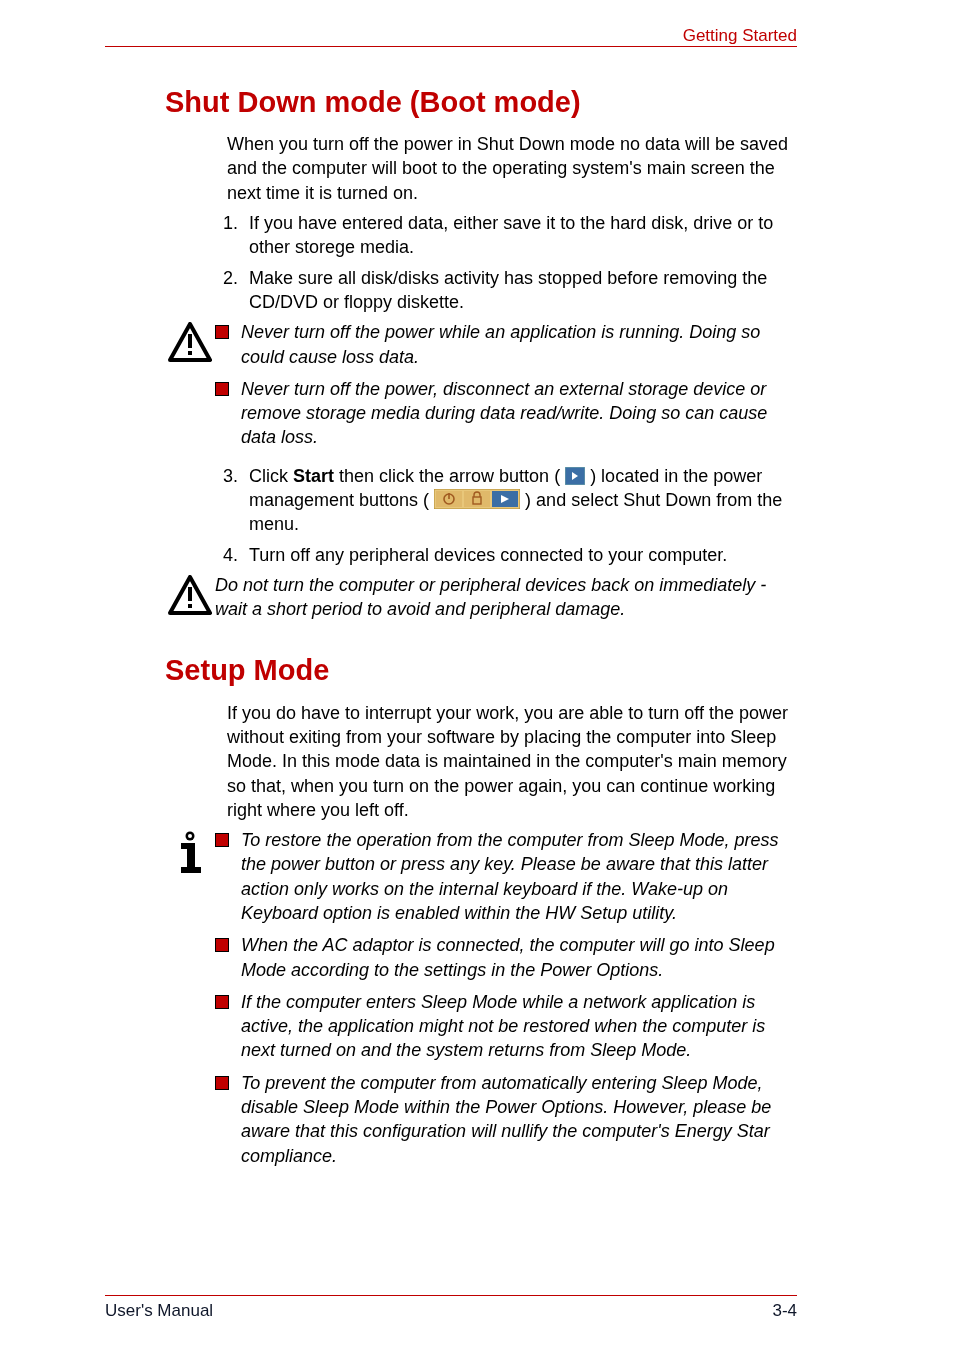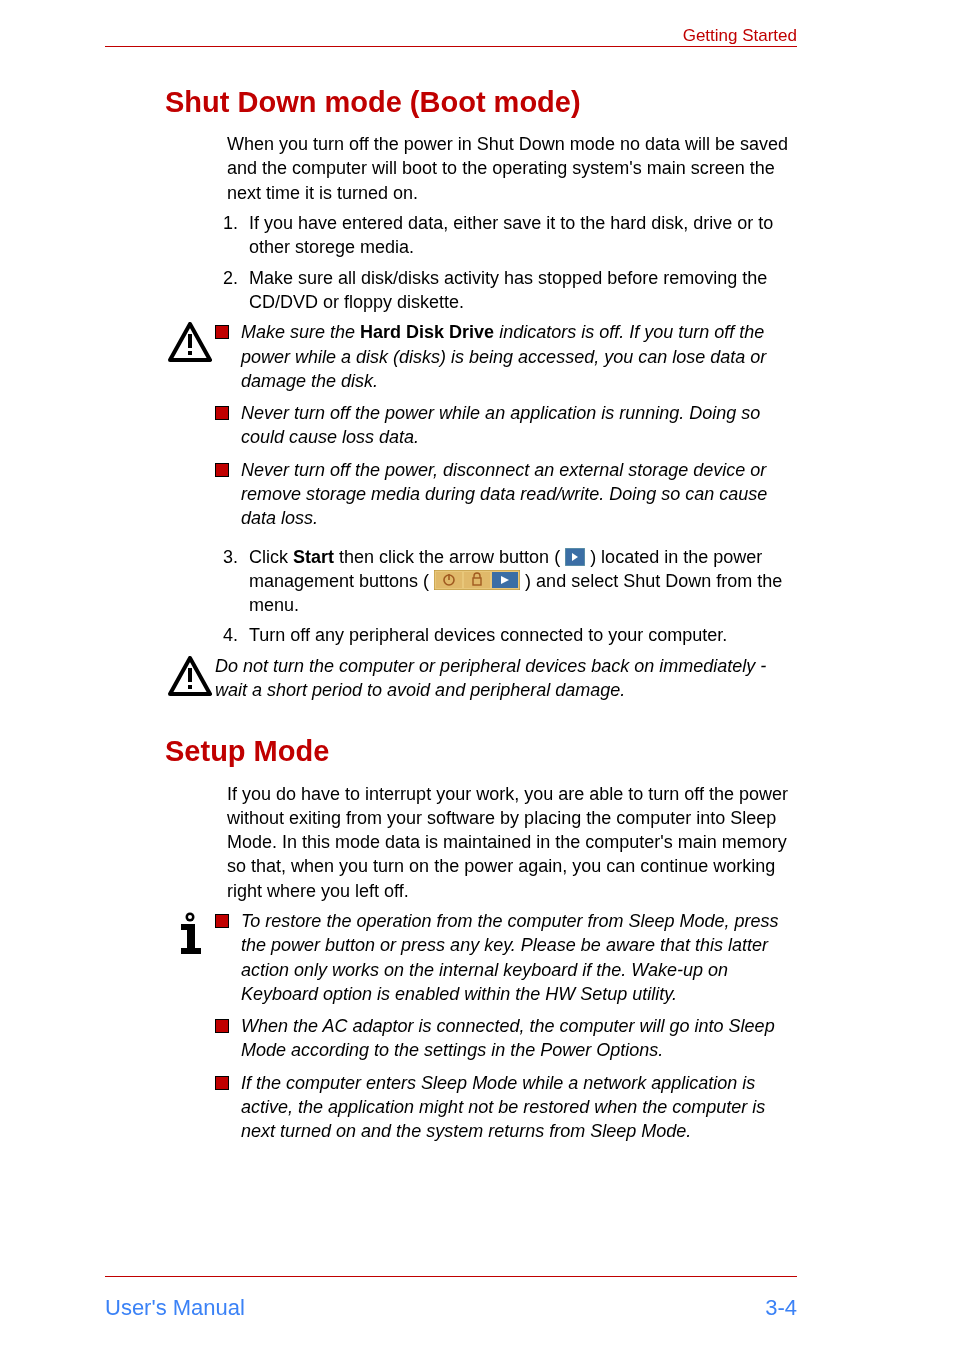--- a/index.html
+++ b/index.html
@@ -95,25 +95,25 @@
     border: 1px solid #000;
   }
   .footer {
     position: absolute;
     bottom: 28px;
     left: 105px;
     right: 105px;
   }
   .footer-line {
     border-top: 1px solid #c00000;
-    padding-top: 16px;
+    padding-top: 4px;
     display: flex;
     justify-content: space-between;
-    color: #3b82f6;
-    font-size: 22px;
+    color: #0f172a;
+    font-size: 17px;
   }
   svg { display: block; }
   .inline-icon {
     display: inline-block;
     vertical-align: -3px;
   }
 </style>
 </head>
 <body>
 
@@ -138,23 +138,20 @@
     <div class="callout">
       <div class="callout-icon">
         <svg width="44" height="40" viewBox="0 0 44 40">
           <polygon points="22,2 42,38 2,38" fill="#fff" stroke="#000" stroke-width="4" stroke-linejoin="round"></polygon>
           <rect x="20" y="12" width="4" height="14" fill="#000"></rect>
           <rect x="20" y="29" width="4" height="4" fill="#000"></rect>
         </svg>
       </div>
       <div class="callout-body">
         <ul class="red-squares">
-          <li class="italic">
-            <span>Make sure the </span><span class="bold" style="font-style:normal">Hard Disk Drive</span><span> indicators is off. If you turn off the power while a disk (disks) is being accessed, you can lose data or damage the disk.</span>
-          </li>
           <li class="italic">Never turn off the power while an application is running. Doing so could cause loss data.</li>
           <li class="italic">Never turn off the power, disconnect an external storage device or remove storage media during data read/write. Doing so can cause data loss.</li>
         </ul>
       </div>
     </div>
 
     <div class="body-block">
       <ol class="numbered" start="3">
         <li>
           <span>Click </span><span class="bold">Start</span><span> then click the arrow button ( </span><span class="inline-icon"><svg width="20" height="18">
@@ -201,20 +198,21 @@
           <rect x="11" y="13" width="14" height="6" fill="#000"></rect>
           <rect x="17" y="13" width="8" height="24" fill="#000"></rect>
           <rect x="11" y="37" width="20" height="6" fill="#000"></rect>
         </svg>
       </div>
       <div class="callout-body">
         <ul class="red-squares">
           <li class="italic">To restore the operation from the computer from Sleep Mode, press the power button or press any key. Please be aware that this latter action only works on the internal keyboard if the. Wake-up on Keyboard option is enabled within the HW Setup utility.</li>
           <li class="italic">When the AC adaptor is connected, the computer will go into Sleep Mode according to the settings in the Power Options.</li>
           <li class="italic">If the computer enters Sleep Mode while a network application is active, the application might not be restored when the computer is next turned on and the system returns from Sleep Mode.</li>
+          <li class="italic">To prevent the computer from automatically entering Sleep Mode, disable Sleep Mode within the Power Options. However, please be aware that this configuration will nullify the computer's Energy Star compliance.</li>
         </ul>
       </div>
     </div>
 
   </div>
 
   <div class="footer">
     <div class="footer-line">
       <span>User's Manual</span>
       <span>3-4</span>

